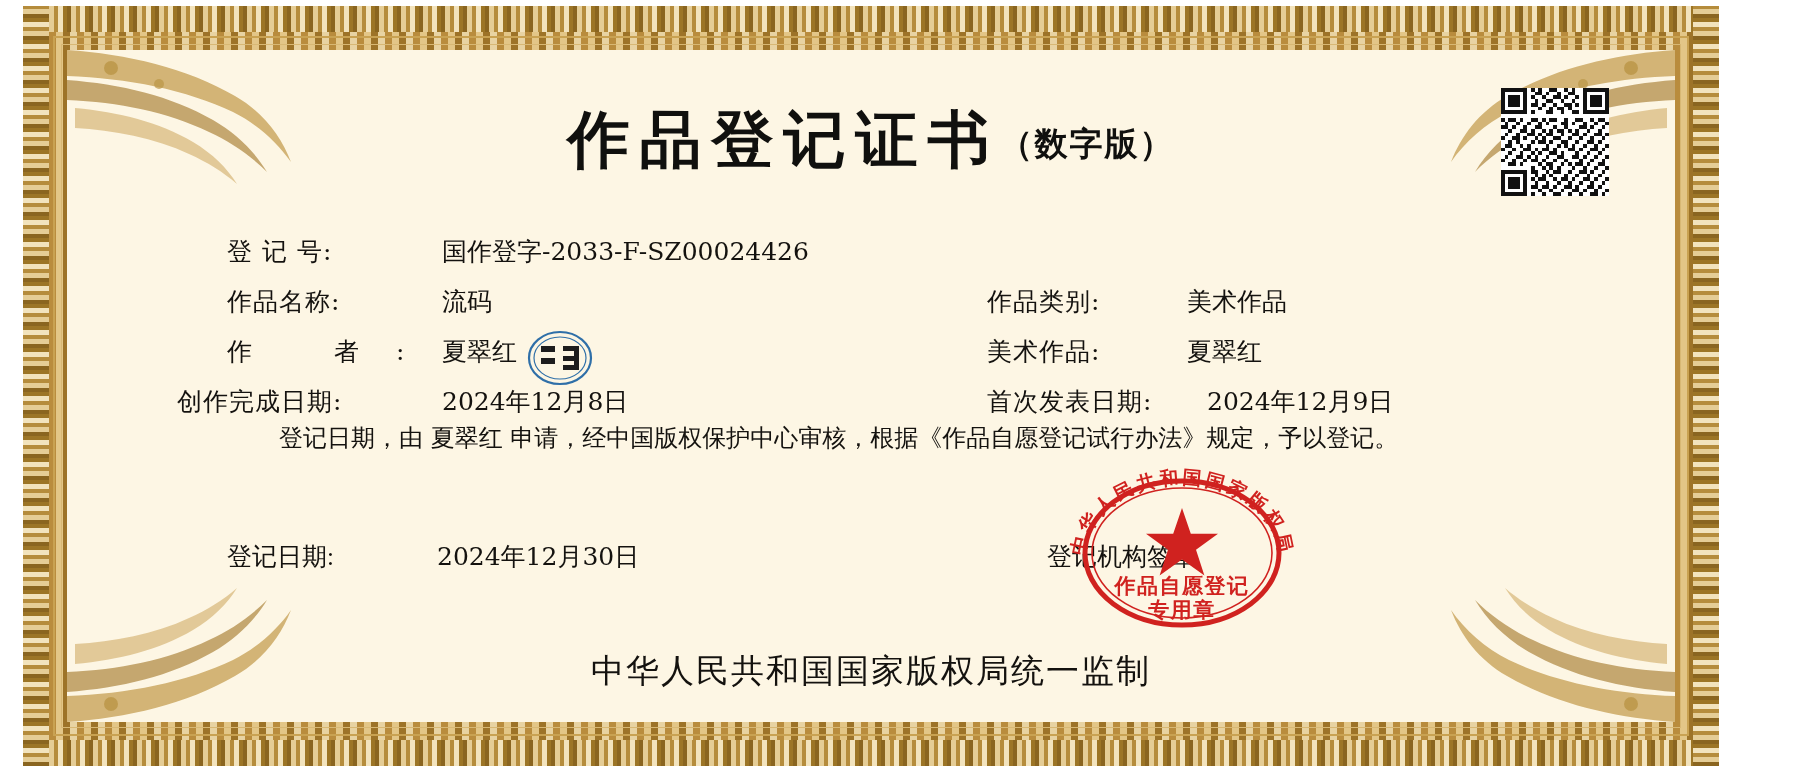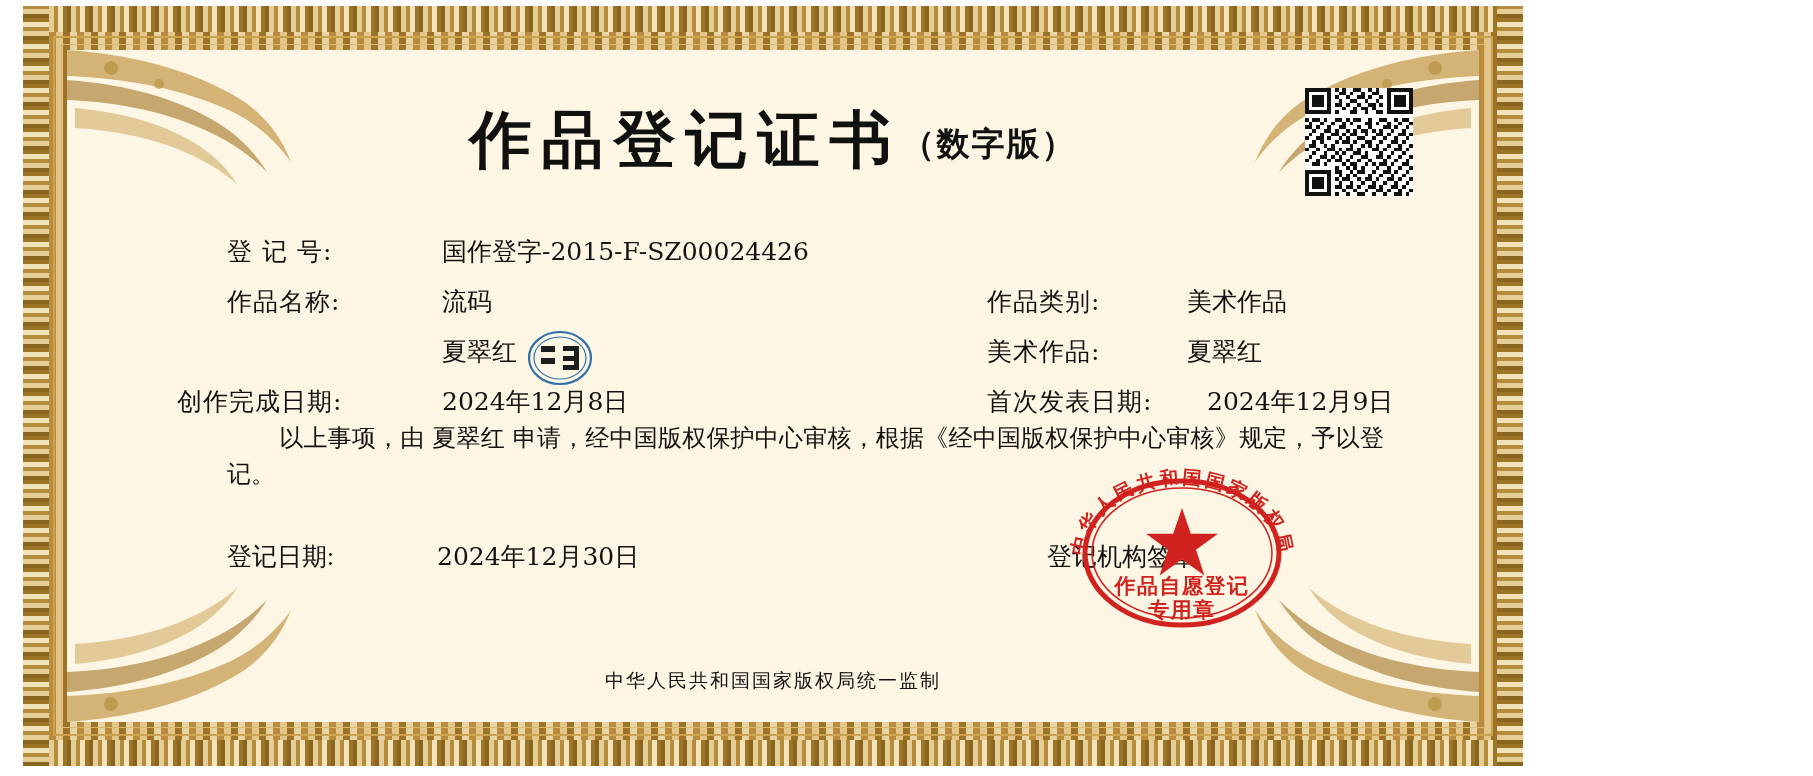--- a/index.html
+++ b/index.html
@@ -19,21 +19,21 @@
     width: 1813px;
     height: 776px;
     background: #ffffff;
   }
 
   
   .cert {
     position: absolute;
     left: 23px;
     top: 6px;
-    width: 1500px;
+    width: 1696px;
     height: 760px;
     background: #fdf6e4;
     box-sizing: border-box;
   }
 
   
   .band-outer {
     position: absolute;
     inset: 0;
     box-sizing: border-box;
@@ -220,21 +220,21 @@
     width: 250px;
     height: 185px;
   }
 
   
   .footer {
     position: absolute;
     left: 0; right: 0;
     bottom: 28px;
     text-align: center;
-    font-size: 19px;
+    font-size: 33px;
     letter-spacing: 2px;
     color: #14120f;
     font-family: "DejaVu Serif", serif;
   }
 </style>
 </head>
 <body>
 
 <div class="page">
   <div class="cert">
@@ -514,53 +514,54 @@
             <rect x="21" y="28" width="1" height="1"></rect>
             <rect x="24" y="28" width="2" height="1"></rect>
             <rect x="27" y="28" width="1" height="1"></rect>
         </g>
       </svg>
 
       <div class="fields">
 
         <div class="row">
           <span class="label col-l-label">登 记 号:</span>
-          <span class="value col-l-value">国作登字-2015-F-SZ00024426</span>
+          <span class="value col-l-value">国作登字-2033-F-SZ00024426</span>
         </div>
 
         <div class="row">
           <span class="label col-l-label">作品名称:</span>
           <span class="value col-l-value">流码</span>
           <svg class="mini-seal" viewBox="0 0 66 56">
             <ellipse cx="33" cy="28" rx="31" ry="26" fill="none" stroke="#2f6fa8" stroke-width="2.2"></ellipse>
             <ellipse cx="33" cy="28" rx="26" ry="21" fill="none" stroke="#2f6fa8" stroke-width="1.2"></ellipse>
             <path d="M14,16 h14 v6 h-9 v6 h9 v6 h-14 v-6 h5 v-6 h-5 z" fill="#1d1d1d"></path>
             <path d="M36,16 h16 v24 h-16 v-5 h11 v-4 h-11 v-5 h11 v-5 h-11 z" fill="#1d1d1d"></path>
           </svg>
           <span class="label col-r-label">作品类别:</span>
           <span class="value col-r-value">美术作品</span>
         </div>
 
         <div class="row">
+          <span class="label col-l-label spaced-2">作 者:</span>
           <span class="value col-l-value">夏翠红</span>
           <span class="label col-r-label">美术作品:</span>
           <span class="value col-r-value">夏翠红</span>
         </div>
 
         <div class="row">
           <span class="label" style="left:0">创作完成日期:</span>
           <span class="value col-l-value">2024年12月8日</span>
           <span class="label col-r-label">首次发表日期:</span>
           <span class="value" style="left:1030px">2024年12月9日</span>
         </div>
 
       </div>
 
       <div class="statement">
-        <span class="indent"></span><span>以上事项，由 夏翠红 申请，经中国版权保护中心审核，根据《经中国版权保护中心审核》规定，予以登记。</span>
+        <span class="indent"></span><span>登记日期，由 夏翠红 申请，经中国版权保护中心审核，根据《作品自愿登记试行办法》规定，予以登记。</span>
       </div>
 
       <div class="reg-row">
         <span class="reg-label">登记日期:</span>
         <span class="reg-value">2024年12月30日</span>
         <span class="sign-label">登记机构签章</span>
       </div>
 
       <svg class="seal" viewBox="0 0 250 185">
         <defs>

